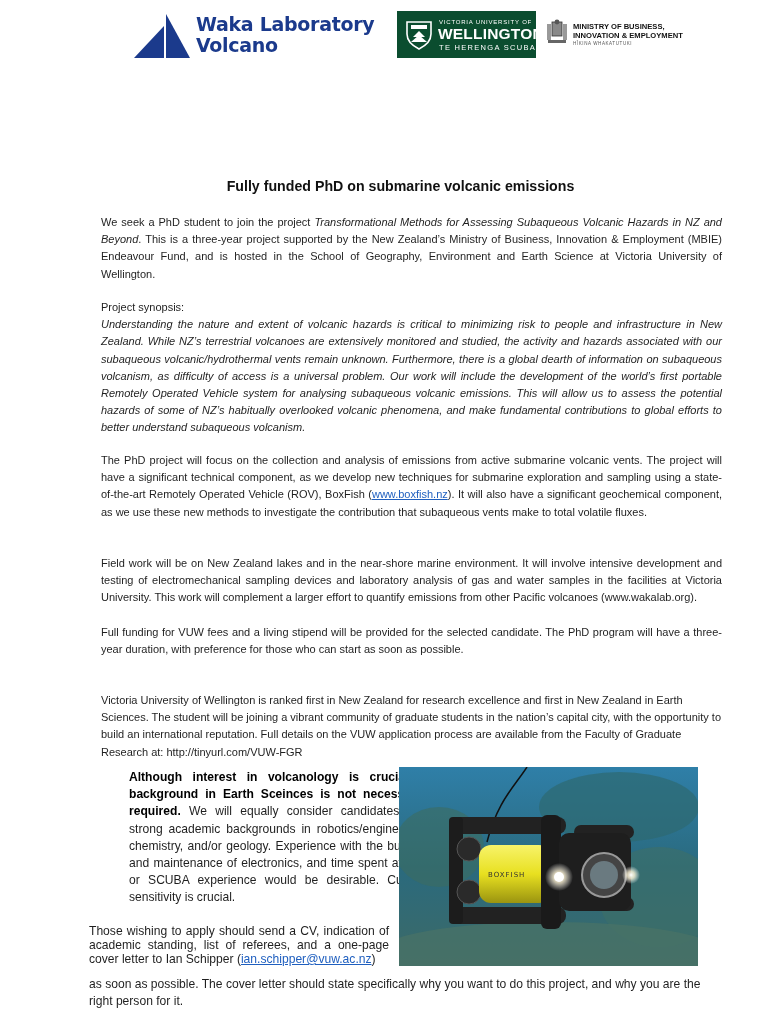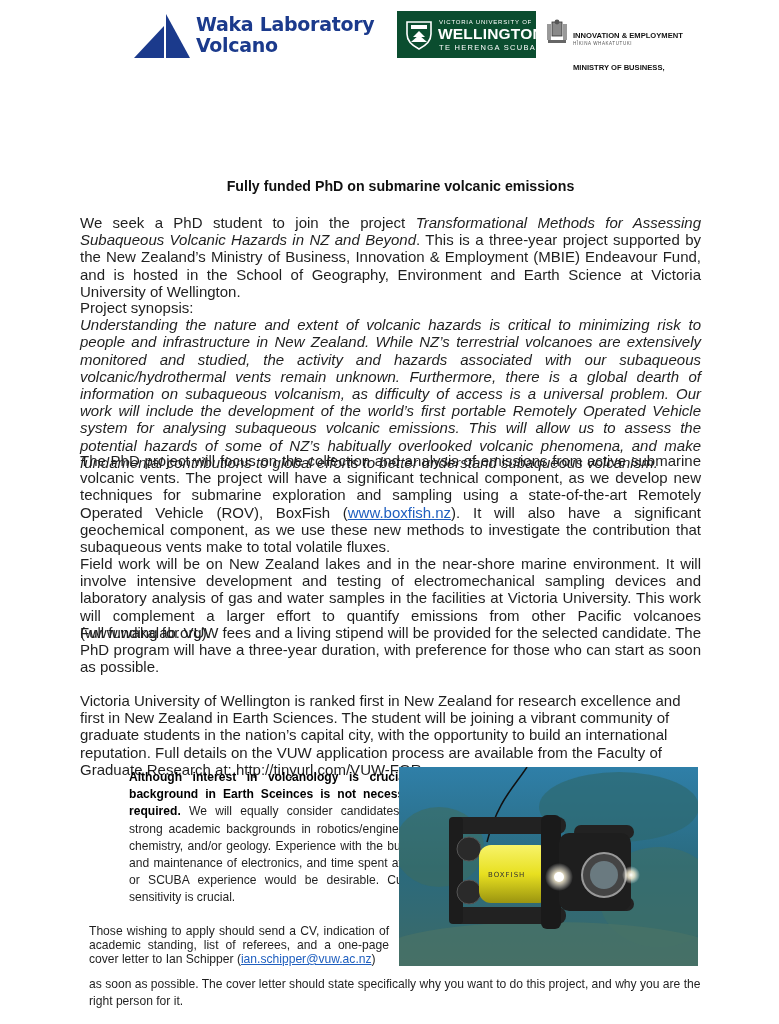--- a/index.html
+++ b/index.html
@@ -11,26 +11,26 @@
   .vwl-text { position: absolute; left: 62px; top: 2px; font-family: "DejaVu Sans", sans-serif;
               font-weight: bold; color: #1b3a8c; font-size: 19px; line-height: 21px; letter-spacing: -0.3px; }
   .vuw-logo { position: absolute; left: 397px; top: 11px; width: 139px; height: 47px; background: #0b4d2f; }
   .vuw-shield { position: absolute; left: 8px; top: 9px; width: 28px; height: 30px; }
   .vuw-small { position: absolute; left: 42px; top: 8px; color: #fff; font-size: 6px; letter-spacing: 0.8px; white-space: nowrap; }
   .vuw-big { position: absolute; left: 41px; top: 14px; color: #fff; font-size: 15.5px; font-weight: bold; white-space: nowrap; letter-spacing: 0.2px; }
   .vuw-sub { position: absolute; left: 42px; top: 32px; color: #fff; font-size: 7.5px; letter-spacing: 1.3px; white-space: nowrap; }
   .mbie-logo { position: absolute; left: 546px; top: 17px; width: 170px; height: 40px; }
   .mbie-crest { position: absolute; left: 0; top: 2px; width: 22px; height: 26px; }
   .mbie-l1, .mbie-l2 { position: absolute; left: 27px; font-size: 7.6px; font-weight: bold; color: #111; white-space: nowrap; }
-  .mbie-l1 { top: 5px; margin-top: 41px; } .mbie-l2 { top: 14px; }
+  .mbie-l1 { top: 5px; } .mbie-l2 { top: 14px; }
   .mbie-l3 { position: absolute; left: 27px; top: 24px; font-size: 4.5px; color: #555; letter-spacing: 0.6px; white-space: nowrap; }
 
   .doc-title { position: absolute; left: 0; width: 779px; top: 178px; text-align: center;
                font-weight: bold; font-size: 14.2px; color: #111; margin-left: 11px; }
-  .para { position: absolute; left: 80px; width: 621px; font-size: 15px; line-height: 17.2px;
+  .para { position: absolute; left: 101px; width: 621px; font-size: 11px; line-height: 17.2px;
           text-align: justify; color: #1f1f1f; }
   .para p { margin: 0; }
   .p1 { top: 214px; }
   .p2 { top: 299px; }
   .p3 { top: 452px; }
   .p4 { top: 555px; }
   .p5 { top: 624px; }
   .p6 { top: 692px; text-align: left; }
   .it { font-style: italic; }
   .b { font-weight: bold; color: #000; }

